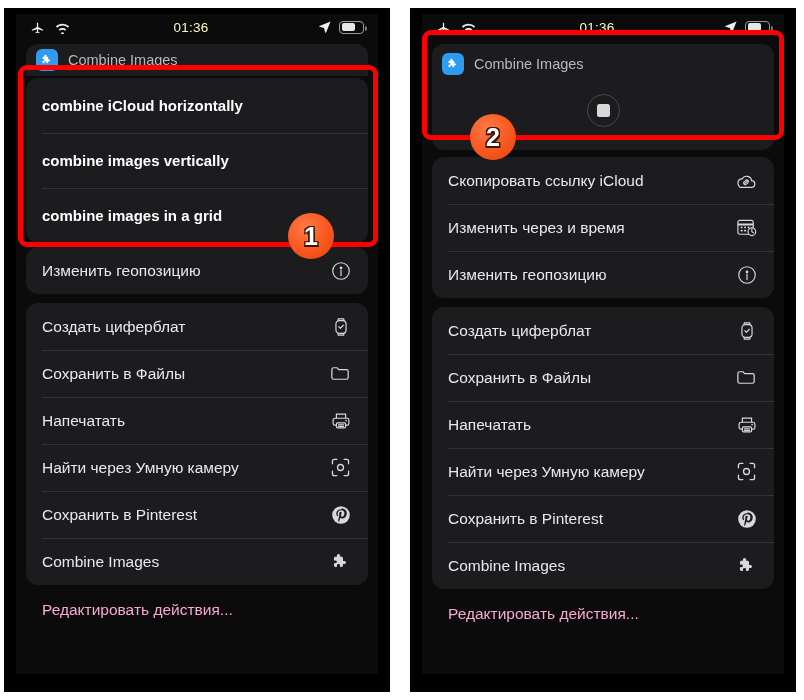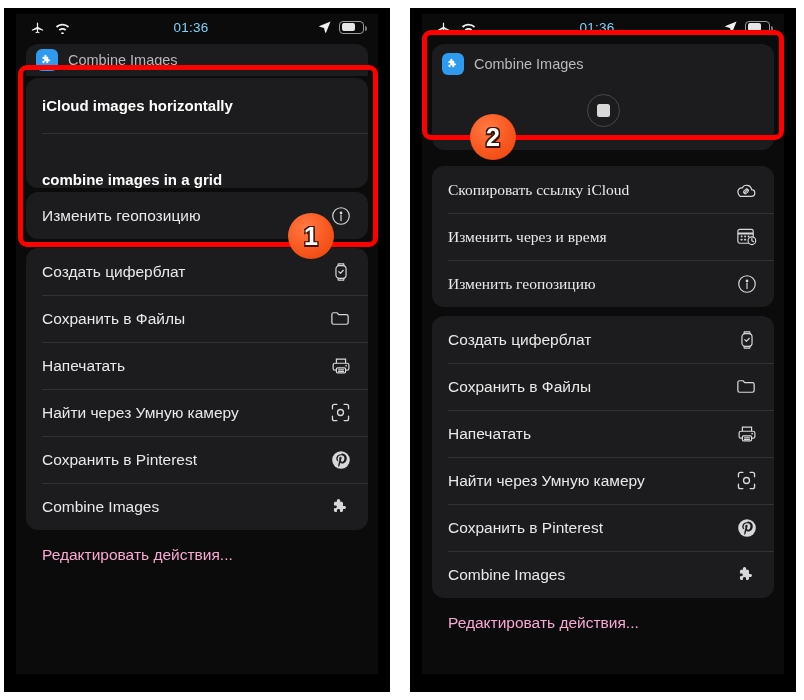--- a/index.html
+++ b/index.html
@@ -41,21 +41,21 @@
     height: 30px;
     width: 100%;
   }
   .sb-left {
     position: absolute; left: 14px; top: 6px;
     display: flex; align-items: center; gap: 9px;
   }
   .sb-time {
     position: absolute; left: 0; right: 12px; top: 6px;
     text-align: center;
-    color: #7dd3fc;
+    color: #fef9c3;
     font-size: 13.5px;
     letter-spacing: .2px;
   }
   .sb-right {
     position: absolute; right: 14px; top: 6px;
     display: flex; align-items: center; gap: 7px;
   }
   .sb-ico { display: block; }
   .battery {
     width: 25px; height: 13px;
@@ -224,23 +224,26 @@
               <svg width="14" height="14" viewBox="0 0 24 24" fill="#ffffff">
                 <path d="M9.3 3.2c-1 0-1.8.8-1.8 1.8v1.3H5.9c-.9 0-1.6.7-1.6 1.6v2.4h1.4c1 0 1.8.5 1.8 1.5s-.8 1.6-1.8 1.6H4.3v2.4c0 .9.7 1.6 1.6 1.6h1.6v-1.4c0-1 .8-1.7 1.8-1.7s1.7.7 1.7 1.7v1.4h1.6c.9 0 1.6-.7 1.6-1.6v-1.5h1.4c1 0 1.8-.7 1.8-1.7s-.8-1.6-1.8-1.6h-1.4V8c0-.9-.7-1.6-1.6-1.6h-1.5V5c0-1-.8-1.8-1.8-1.8z"></path>
               </svg>
             </span>
             <span class="app-title">Combine Images</span>
           </div>
         </div>
 
         <div class="group" style="margin-top:2px;">
           <div class="row bold" style="height:55px;">
-            <span class="row-label">iCloud images horizontally</span>
-          </div>
-          <div class="row bold" style="height:55px;align-items:flex-end;">
+            <span class="row-label">combine iCloud horizontally</span>
+          </div>
+          <div class="row bold" style="height:55px;">
+            <span class="row-label">combine images vertically</span>
+          </div>
+          <div class="row bold" style="height:55px;">
             <span class="row-label">combine images in a grid</span>
           </div>
         </div>
 
         <div class="group" style="margin-top:4px;">
           <div class="row">
             <span class="row-label">Изменить геопозицию</span>
             <span class="row-ico">
               <svg width="22" height="22" viewBox="0 0 24 24" fill="none" stroke="#d8d8da" stroke-width="1.3">
                 <circle cx="12" cy="12" r="9"></circle>
@@ -353,21 +356,21 @@
             </span>
             <span class="app-title">Combine Images</span>
           </div>
           <div class="stop-wrap">
             <div class="stop-btn">
                 <i></i>
               </div>
           </div>
         </div>
 
-        <div class="group" style="margin-top:16px;font-family:Liberation Serif, serif;">
+        <div class="group" style="margin-top:7px;">
           <div class="row">
             <span class="row-label">Скопировать ссылку iCloud</span>
             <span class="row-ico">
               <svg width="24" height="24" viewBox="0 0 24 24" fill="none" stroke="#d8d8da" stroke-width="1.2">
                 <path d="M6.4 18.4h10.9c2 0 3.5-1.5 3.5-3.4 0-1.8-1.4-3.3-3.2-3.4a5 5 0 0 0-9.4-1.6 3.6 3.6 0 0 0-4.3 3.5c0 2.1 1.5 4.9 2.5 4.9z"></path>
                 <path d="M10.8 14.6l2.4-2.4M11.6 11.5a1.6 1.6 0 0 1 2.3 2.3l-.6.6M12.4 15.2a1.6 1.6 0 0 1-2.3-2.3l.6-.6" stroke-linecap="round"></path>
               </svg>
             </span>
           </div>
           <div class="row">

